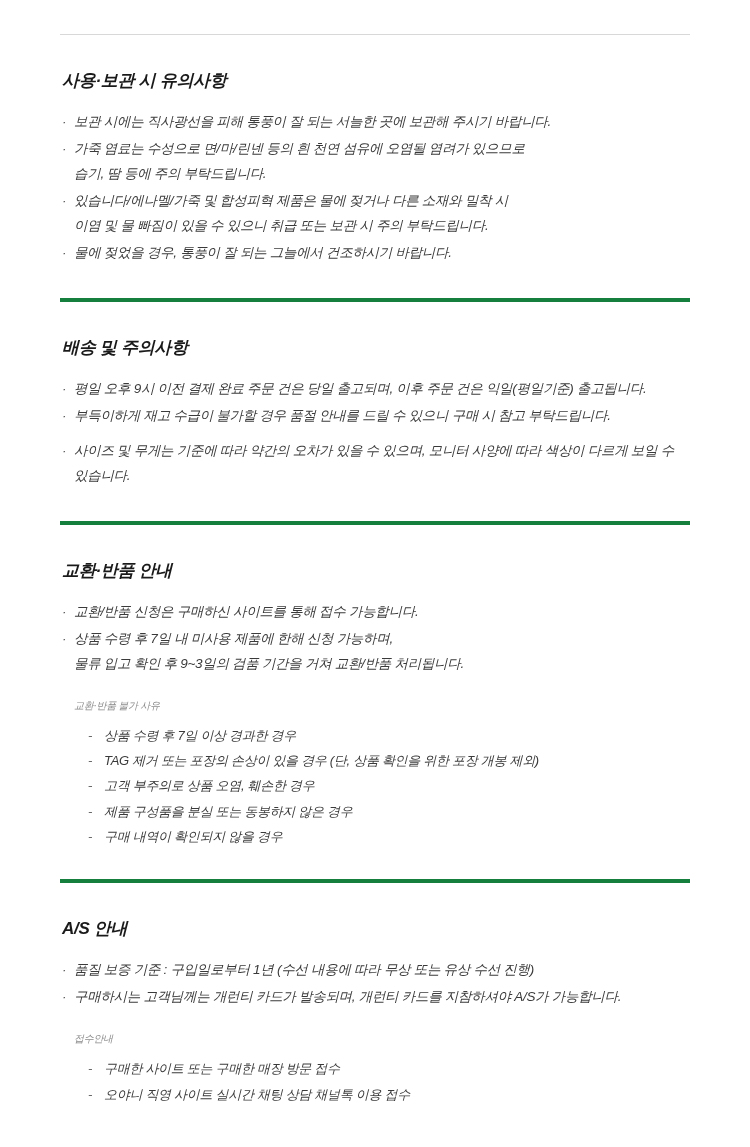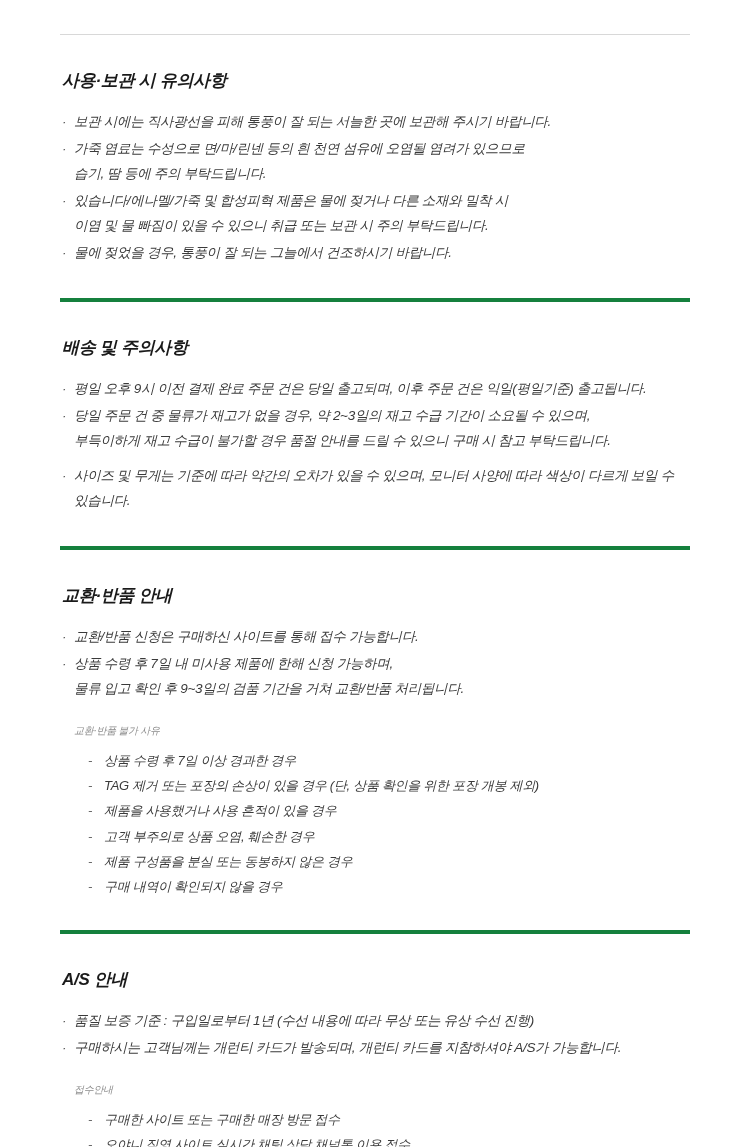--- a/index.html
+++ b/index.html
@@ -137,21 +137,20 @@
 
     <div class="section">
       <div class="section-title">배송 및 주의사항</div>
       <ul class="bullet-list">
         <li class="bullet-item">
           <span class="dot">·</span>
           <span>평일 오후 9시 이전 결제 완료 주문 건은 당일 출고되며, 이후 주문 건은 익일(평일기준) 출고됩니다.</span>
         </li>
         <li class="bullet-item">
           <span class="dot">·</span>
-          <span>당일 주문 건 중 물류가 재고가 없을 경우, 약 2~3일의 재고 수급 기간이 소요될 수 있으며,</span>
           <span class="line2">부득이하게 재고 수급이 불가할 경우 품절 안내를 드릴 수 있으니 구매 시 참고 부탁드립니다.</span>
         </li>
         <li class="spacer-gap"></li>
         <li class="bullet-item">
           <span class="dot">·</span>
           <span>사이즈 및 무게는 기준에 따라 약간의 오차가 있을 수 있으며, 모니터 사양에 따라 색상이 다르게 보일 수 있습니다.</span>
         </li>
       </ul>
     </div>
 
@@ -174,21 +173,20 @@
           <li class="dash-item">
             <span class="dash">-</span>
             <span>상품 수령 후 7일 이상 경과한 경우</span>
           </li>
           <li class="dash-item">
             <span class="dash">-</span>
             <span>TAG 제거 또는 포장의 손상이 있을 경우 (단, 상품 확인을 위한 포장 개봉 제외)</span>
           </li>
           <li class="dash-item">
             <span class="dash">-</span>
-            <span>제품을 사용했거나 사용 흔적이 있을 경우</span>
           </li>
           <li class="dash-item">
             <span class="dash">-</span>
             <span>고객 부주의로 상품 오염, 훼손한 경우</span>
           </li>
           <li class="dash-item">
             <span class="dash">-</span>
             <span>제품 구성품을 분실 또는 동봉하지 않은 경우</span>
           </li>
           <li class="dash-item">

